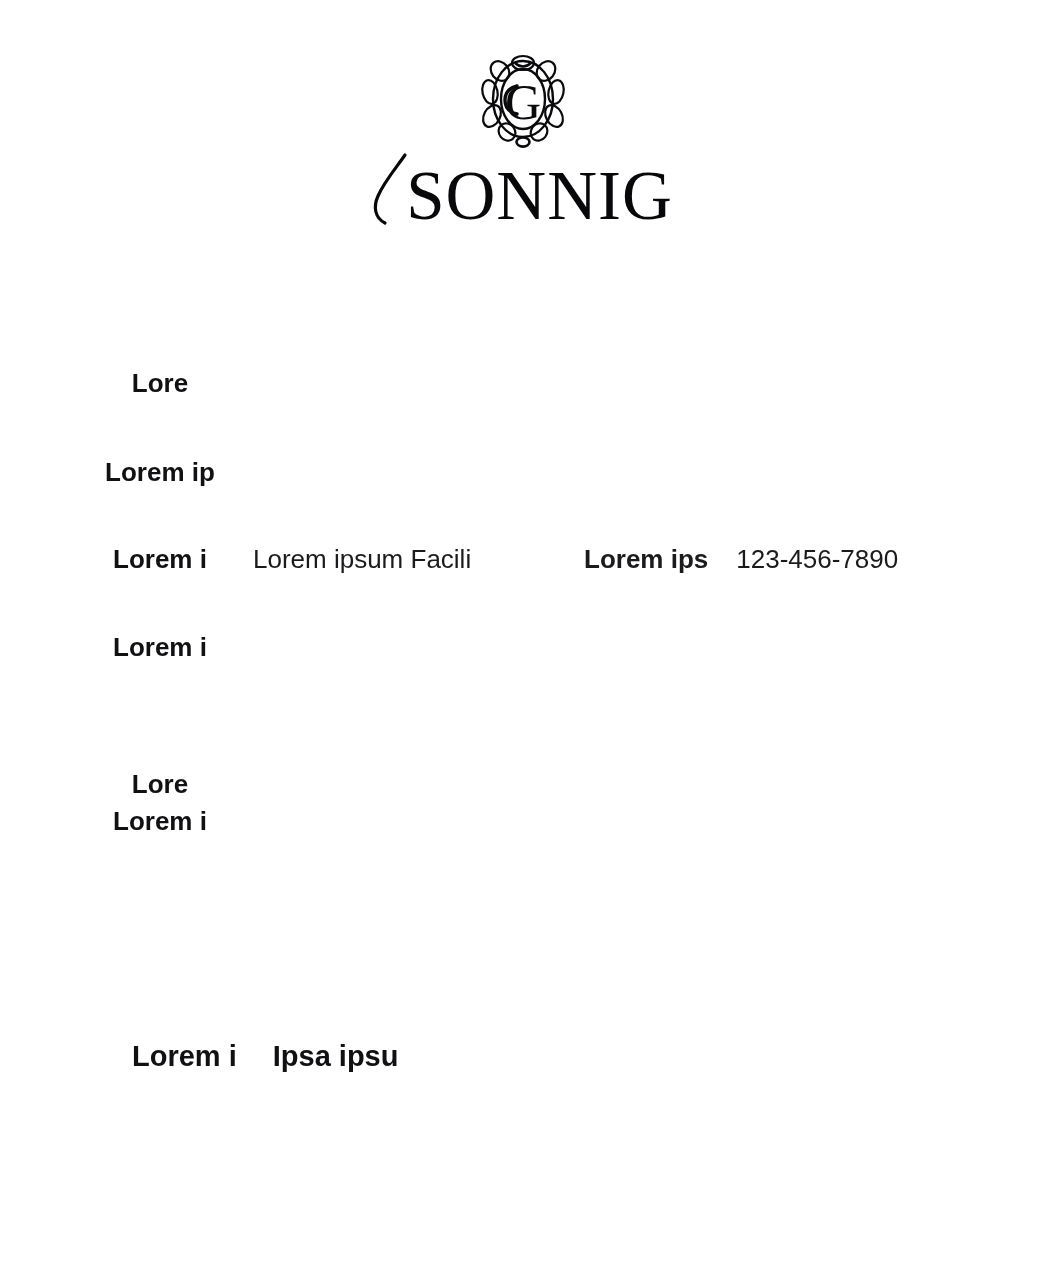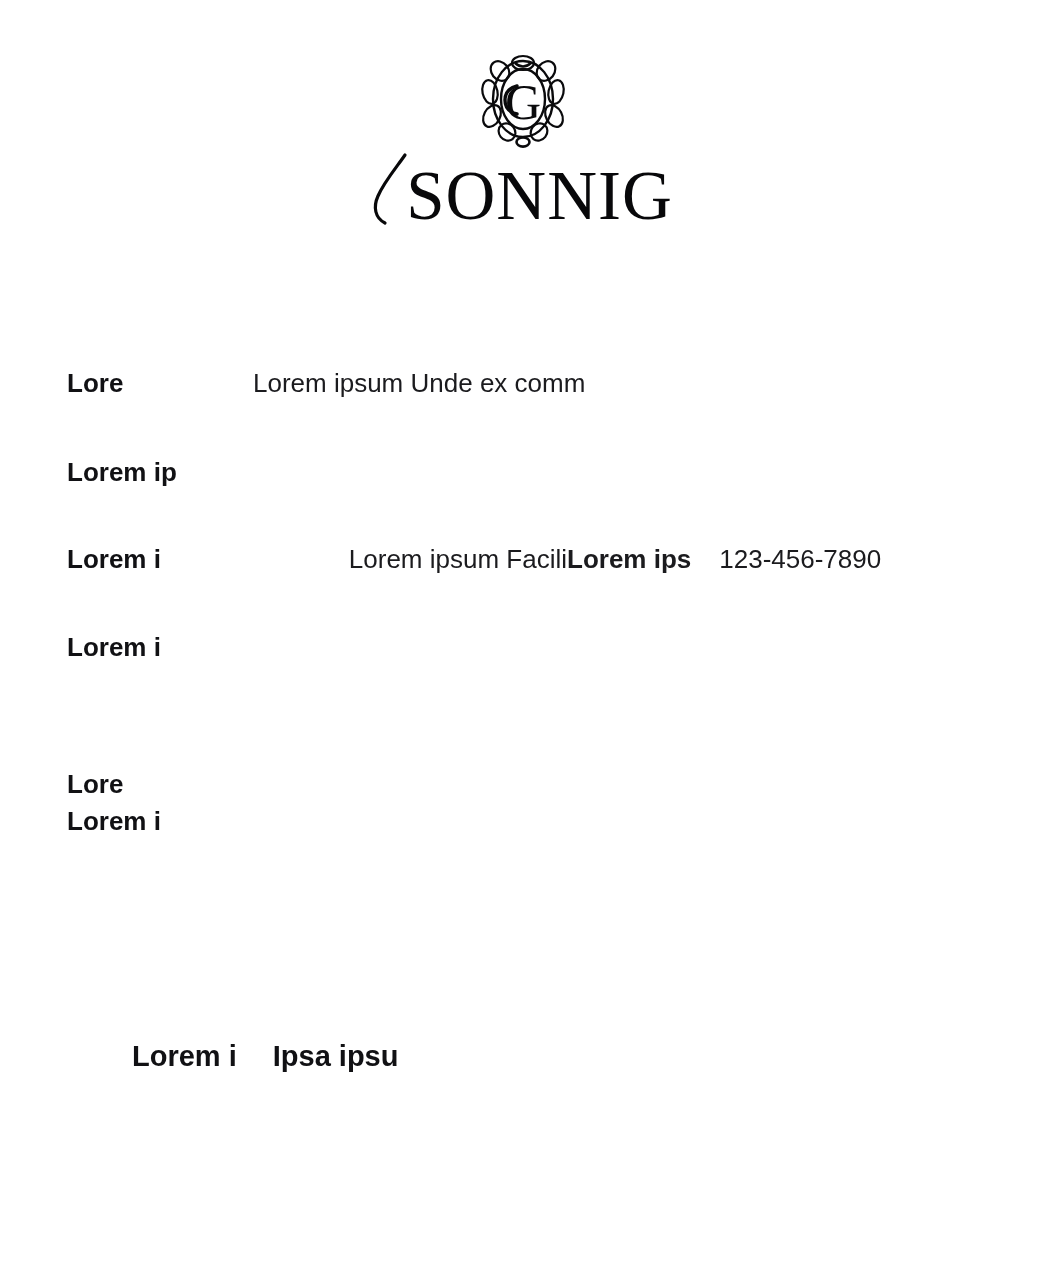--- a/index.html
+++ b/index.html
@@ -70,20 +70,21 @@
     padding: 0 0 0 67px;
   }
   .detail-label {
     width: 186px;
     flex: 0 0 186px;
     font-size: 26px;
     font-weight: bold;
     line-height: 37px;
     color: #111114;
     white-space: pre-line;
+    text-align: center;
   }
   .detail-value {
     flex: 1 1 auto;
     font-size: 26px;
     font-weight: normal;
     line-height: 37px;
     color: #1b1b1e;
     white-space: pre-line;
   }
   .detail-row.row-gap-1 { margin-top: 0; }
@@ -93,27 +94,27 @@
   .detail-row.row-gap-5 { margin-top: 63px; }
 
   
   .inline-group {
     display: flex;
     align-items: baseline;
   }
   .inline-primary {
     width: 314px;
     flex: 0 0 314px;
-    text-align: right;
   }
   .inline-label {
     font-weight: bold;
     flex: 0 0 auto;
     margin-right: 28px;
     white-space: nowrap;
+    margin-left: 17px;
   }
   .inline-value {
     flex: 0 0 auto;
     white-space: nowrap;
   }
 
   
   .label-offset { padding-top: 37px; }
 
   
@@ -172,21 +173,20 @@
     </svg>
     <div class="brand-wordmark">SONNIG</div>
   </div>
 
 </header>
 
 <section class="details">
 
   <div class="detail-row row-gap-1">
     <div class="detail-label">Lore</div>
-    <div class="detail-value">Lorem ipsum Unde ex comm</div>
   </div>
 
   <div class="detail-row row-gap-2">
     <div class="detail-label">Lorem ip</div>
   </div>
 
   <div class="detail-row row-gap-3">
     <div class="detail-label">Lorem i</div>
     <div class="detail-value inline-group">
       <span class="inline-primary">Lorem ipsum Facili</span>

